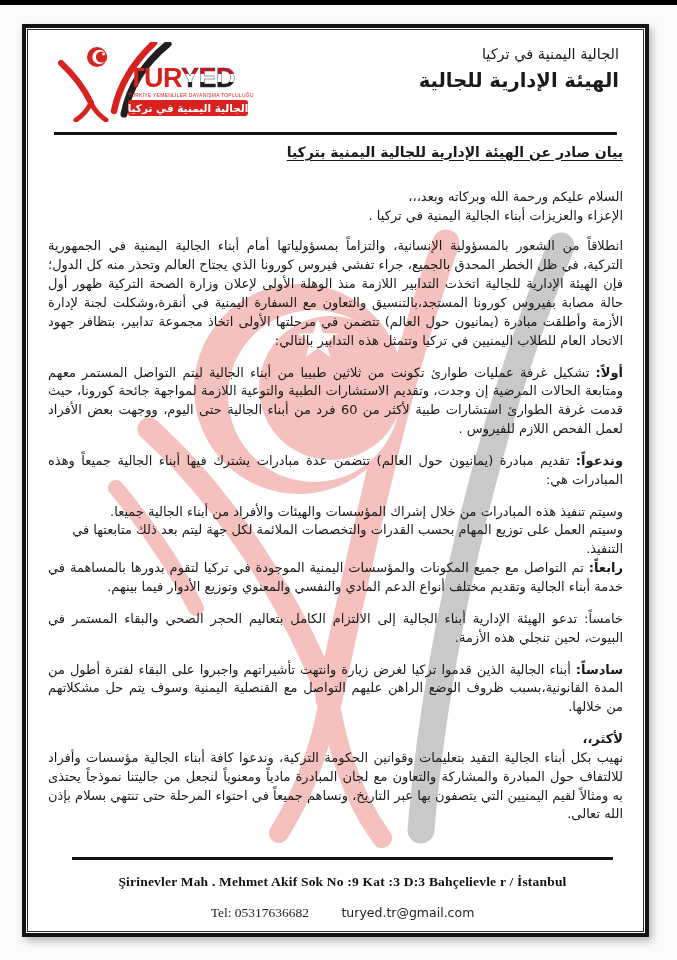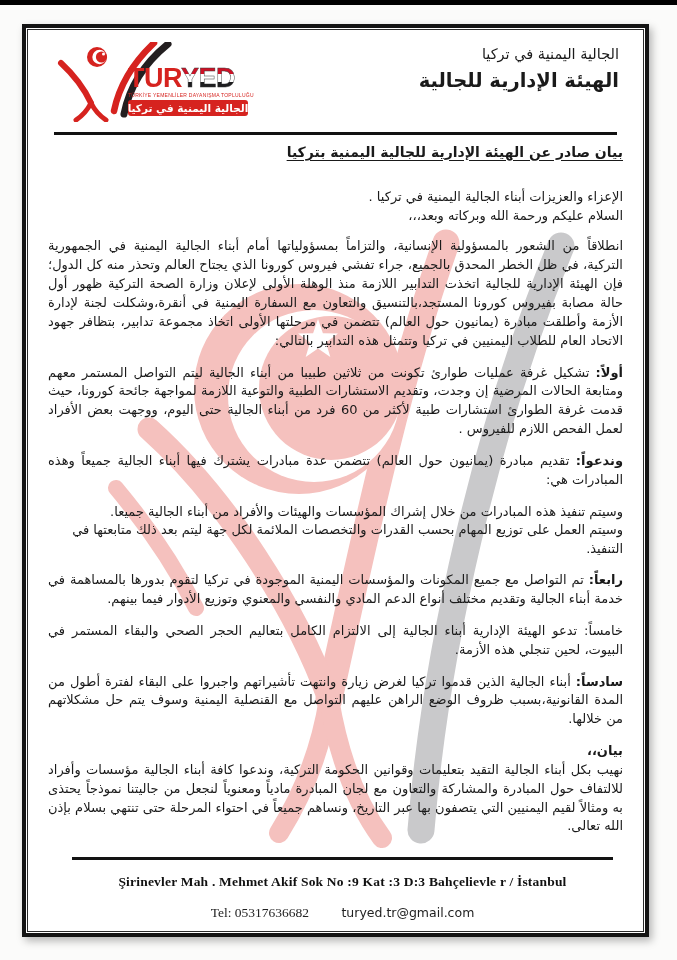--- a/index.html
+++ b/index.html
@@ -115,41 +115,41 @@
           <p class="org-line1">الجالية اليمنية في تركيا</p>
           <p class="org-line2">الهيئة الإدارية للجالية</p>
         </div>
       </div>
 
       <div class="header-rule"></div>
 
       <div class="doc-title">بيان صادر عن الهيئة الإدارية للجالية اليمنية بتركيا</div>
 
       <div class="greeting">
+        <div class="plain-line">السلام عليكم ورحمة الله وبركاته وبعد،،،</div>
         <div class="plain-line">الإعزاء والعزيزات أبناء الجالية اليمنية في تركيا .</div>
-        <div class="plain-line">السلام عليكم ورحمة الله وبركاته وبعد،،،</div>
       </div>
 
       <p class="para">انطلاقاً من الشعور بالمسؤولية الإنسانية، والتزاماً بمسؤولياتها أمام أبناء الجالية اليمنية في الجمهورية التركية، في ظل الخطر المحدق بالجميع، جراء تفشي فيروس كورونا الذي يجتاح العالم وتحذر منه كل الدول؛ فإن الهيئة الإدارية للجالية اتخذت التدابير اللازمة منذ الوهلة الأولى لإعلان وزارة الصحة التركية ظهور أول حالة مصابة بفيروس كورونا المستجد،بالتنسيق والتعاون مع السفارة اليمنية في أنقرة،وشكلت لجنة لإدارة الأزمة وأطلقت مبادرة (يمانيون حول العالم) تتضمن في مرحلتها الأولى اتخاذ مجموعة تدابير، بتظافر جهود الاتحاد العام للطلاب اليمنيين في تركيا وتتمثل هذه التدابير بالتالي:</p>
 
       <p class="para"><span class="lead">أولاً:</span><span> تشكيل غرفة عمليات طوارئ تكونت من ثلاثين طبيبا من أبناء الجالية ليتم التواصل المستمر معهم ومتابعة الحالات المرضية إن وجدت، وتقديم الاستشارات الطبية والتوعية اللازمة لمواجهة جائحة كورونا، حيث قدمت غرفة الطوارئ استشارات طبية لأكثر من 60 فرد من أبناء الجالية حتى اليوم، ووجهت بعض الأفراد لعمل الفحص اللازم للفيروس .</span></p>
 
       <p class="para"><span class="lead">وندعواً:</span><span> تقديم مبادرة (يمانيون حول العالم) تتضمن عدة مبادرات يشترك فيها أبناء الجالية جميعاً وهذه المبادرات هي:</span></p>
 
 
       <div class="plain-line">وسيتم تنفيذ هذه المبادرات من خلال إشراك المؤسسات والهيئات والأفراد من أبناء الجالية جميعا.</div>
       <div class="plain-line">وسيتم العمل على توزيع المهام بحسب القدرات والتخصصات الملائمة لكل جهة ليتم بعد ذلك متابعتها في التنفيذ.</div>
 
-      <p class="para" style="margin-top:12px"><span class="lead">رابعاً:</span><span> تم التواصل مع جميع المكونات والمؤسسات اليمنية الموجودة في تركيا لتقوم بدورها بالمساهمة في خدمة أبناء الجالية وتقديم مختلف أنواع الدعم المادي والنفسي والمعنوي وتوزيع الأدوار فيما بينهم.</span></p>
+      <p class="para" style="margin-top:0"><span class="lead">رابعاً:</span><span> تم التواصل مع جميع المكونات والمؤسسات اليمنية الموجودة في تركيا لتقوم بدورها بالمساهمة في خدمة أبناء الجالية وتقديم مختلف أنواع الدعم المادي والنفسي والمعنوي وتوزيع الأدوار فيما بينهم.</span></p>
 
       <p class="para" style="margin-top:0"><span>خامساً:</span><span> تدعو الهيئة الإدارية أبناء الجالية إلى الالتزام الكامل بتعاليم الحجر الصحي والبقاء المستمر في البيوت، لحين تنجلي هذه الأزمة.</span></p>
 
       <p class="para" style="margin-top:0"><span class="lead">سادساً:</span><span> أبناء الجالية الذين قدموا تركيا لغرض زيارة وانتهت تأشيراتهم واجبروا على البقاء لفترة أطول من المدة القانونية،بسبب ظروف الوضع الراهن عليهم التواصل مع القنصلية اليمنية وسوف يتم حل مشكلاتهم من خلالها.</span></p>
 
-      <div class="therefore">بيان،،</div>
+      <div class="therefore">لأكثر،،</div>
 
       <p class="para" style="margin-top:0">نهيب بكل أبناء الجالية التقيد بتعليمات وقوانين الحكومة التركية، وندعوا كافة أبناء الجالية مؤسسات وأفراد للالتفاف حول المبادرة والمشاركة والتعاون مع لجان المبادرة مادياً ومعنوياً لنجعل من جاليتنا نموذجاً يحتذى به ومثالاً لقيم اليمنيين التي يتصفون بها عبر التاريخ، ونساهم جميعاً في احتواء المرحلة حتى تنتهي بسلام بإذن الله تعالى.</p>
 
       <div class="footer">
         <div class="footer-rule"></div>
         <div class="address">Şirinevler Mah . Mehmet Akif  Sok No :9 Kat :3   D:3   Bahçelievle r /  İstanbul</div>
         <div class="telrow">
           <span class="tel">Tel: 05317636682</span>
           <span class="email">turyed.tr@gmail.com</span>
         </div>

